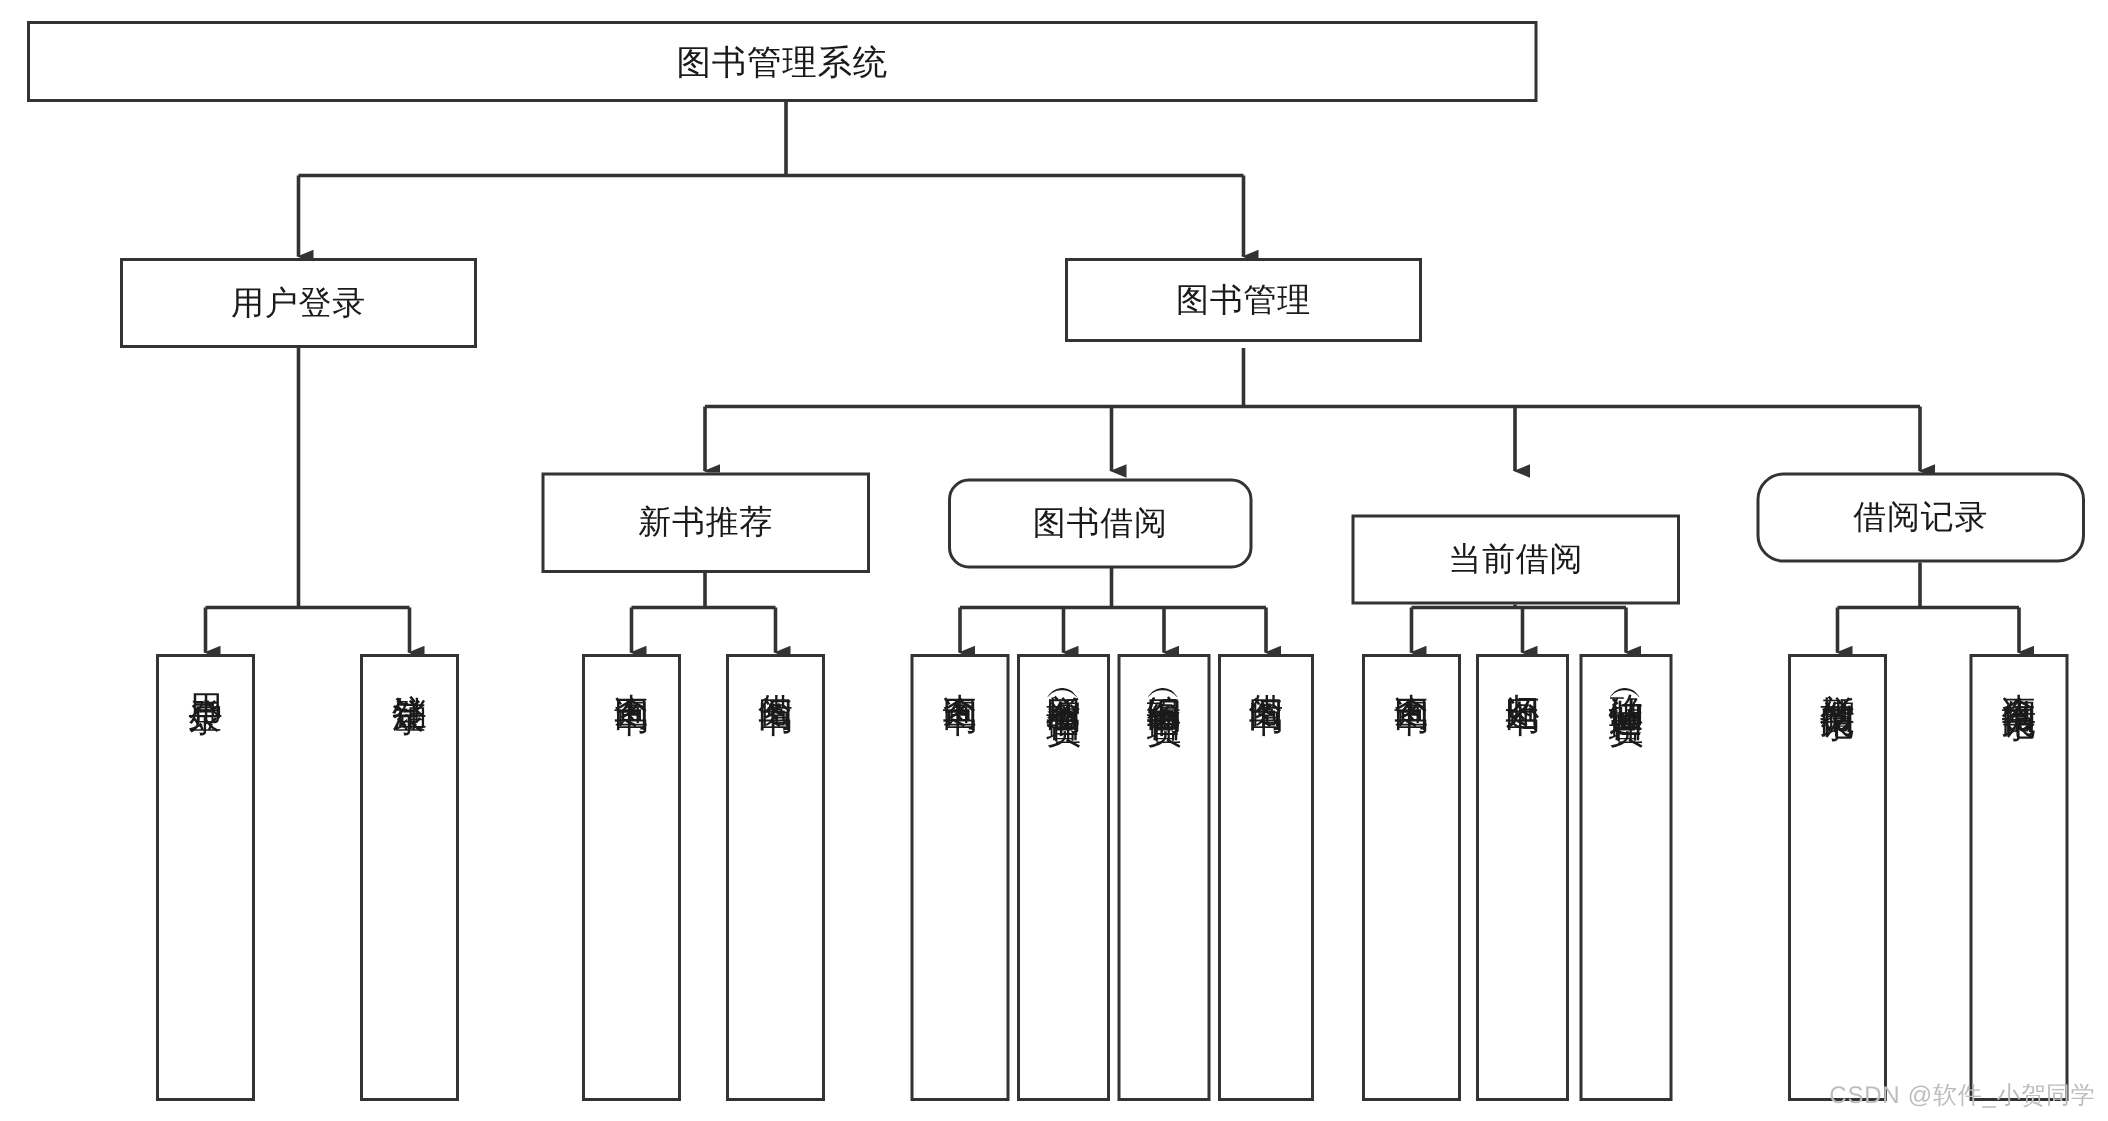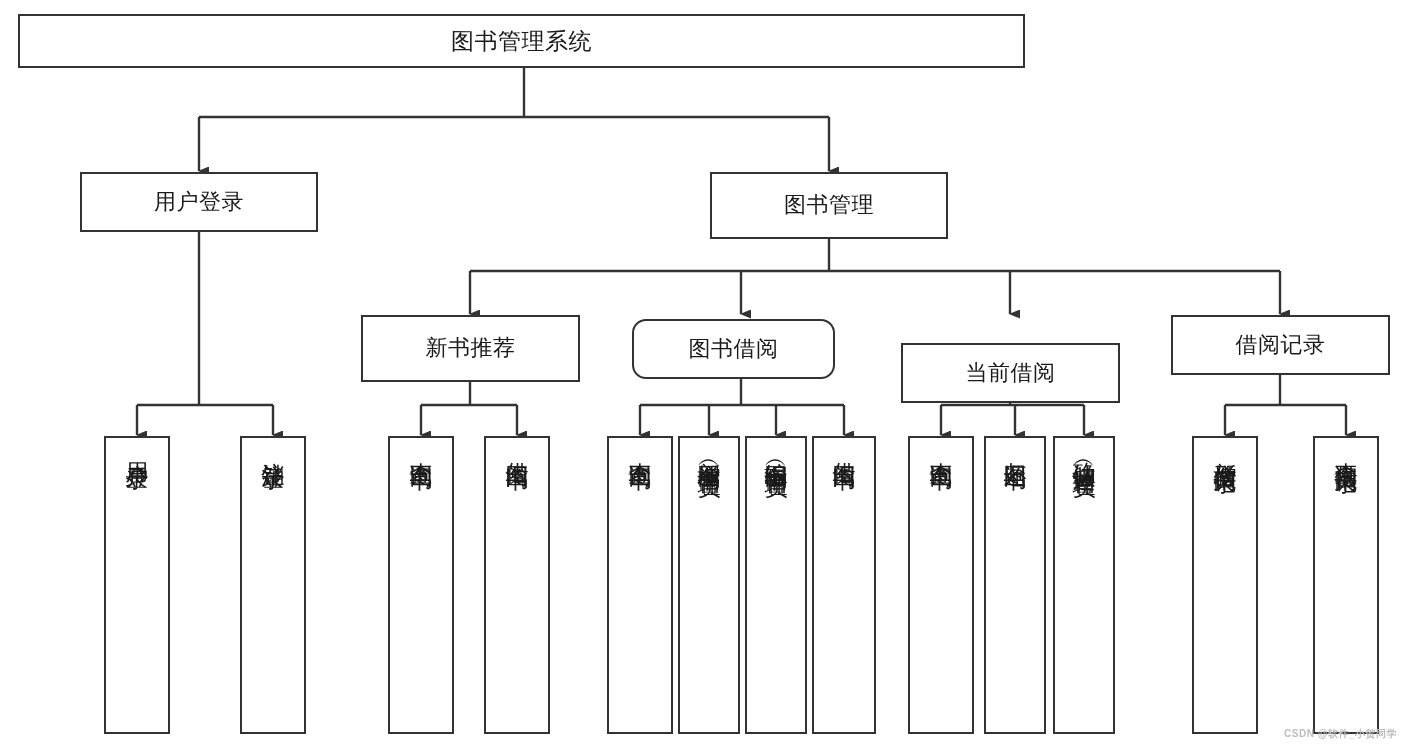--- a/index.html
+++ b/index.html
@@ -58,26 +58,25 @@
     letter-spacing: 2px;
     line-height: 1;
   }
   .node.root .node-label {
     font-size: 23px;
   }
   .watermark {
     position: absolute;
     right: 8px;
     bottom: 6px;
-    font-size: 10px;
+    font-size: 16px;
     color: #bdbdbd;
     letter-spacing: 0.5px;
     white-space: nowrap;
     pointer-events: none;
-    font-weight: bold;
   }
 </style>
 </head>
 <body>
 
 <div id="diagram-root">
 
   <svg class="connectors" viewBox="0 0 1405 747" xmlns="http://www.w3.org/2000/svg">
     <defs>
       <marker id="arrowhead" markerWidth="9" markerHeight="11" refX="4.5" refY="10" orient="auto" markerUnits="userSpaceOnUse">
@@ -122,33 +121,33 @@
   </svg>
 
   <div class="node root horizontal" id="node-root" style="left: 18px; top: 14px; width: 1007px; height: 54px;">
     <span class="node-label">图书管理系统</span>
   </div>
 
   <div id="node-layer">
       <div class="node horizontal" style="left: 80px; top: 172px; width: 238px; height: 60px;">
         <span class="node-label">用户登录</span>
       </div>
-      <div class="node horizontal" style="left: 710px; top: 172px; width: 238px; height: 67px;">
+      <div class="node horizontal" style="left: 710px; top: 172px; width: 238px; height: 56px;">
         <span class="node-label">图书管理</span>
       </div>
       <div class="node horizontal" style="left: 361px; top: 315px; width: 219px; height: 67px;">
         <span class="node-label">新书推荐</span>
       </div>
       <div class="node horizontal" style="left: 632px; top: 319px; width: 203px; height: 60px; border-radius: 14px;">
         <span class="node-label">图书借阅</span>
       </div>
       <div class="node horizontal" style="left: 901px; top: 315px; width: 219px; height: 60px; margin-top: 28px;">
         <span class="node-label">当前借阅</span>
       </div>
-      <div class="node horizontal" style="left: 1171px; top: 315px; width: 219px; height: 60px;">
+      <div class="node horizontal" style="left: 1171px; top: 315px; width: 219px; height: 60px; border-radius: 18px;">
         <span class="node-label">借阅记录</span>
       </div>
       <div class="node vertical" style="left: 104px; top: 436px; width: 66px; height: 298px;">
         <span class="node-label">用户登录</span>
       </div>
       <div class="node vertical" style="left: 240px; top: 436px; width: 66px; height: 298px;">
         <span class="node-label">注销登录</span>
       </div>
       <div class="node vertical" style="left: 388px; top: 436px; width: 66px; height: 298px;">
         <span class="node-label">查询图书</span>

